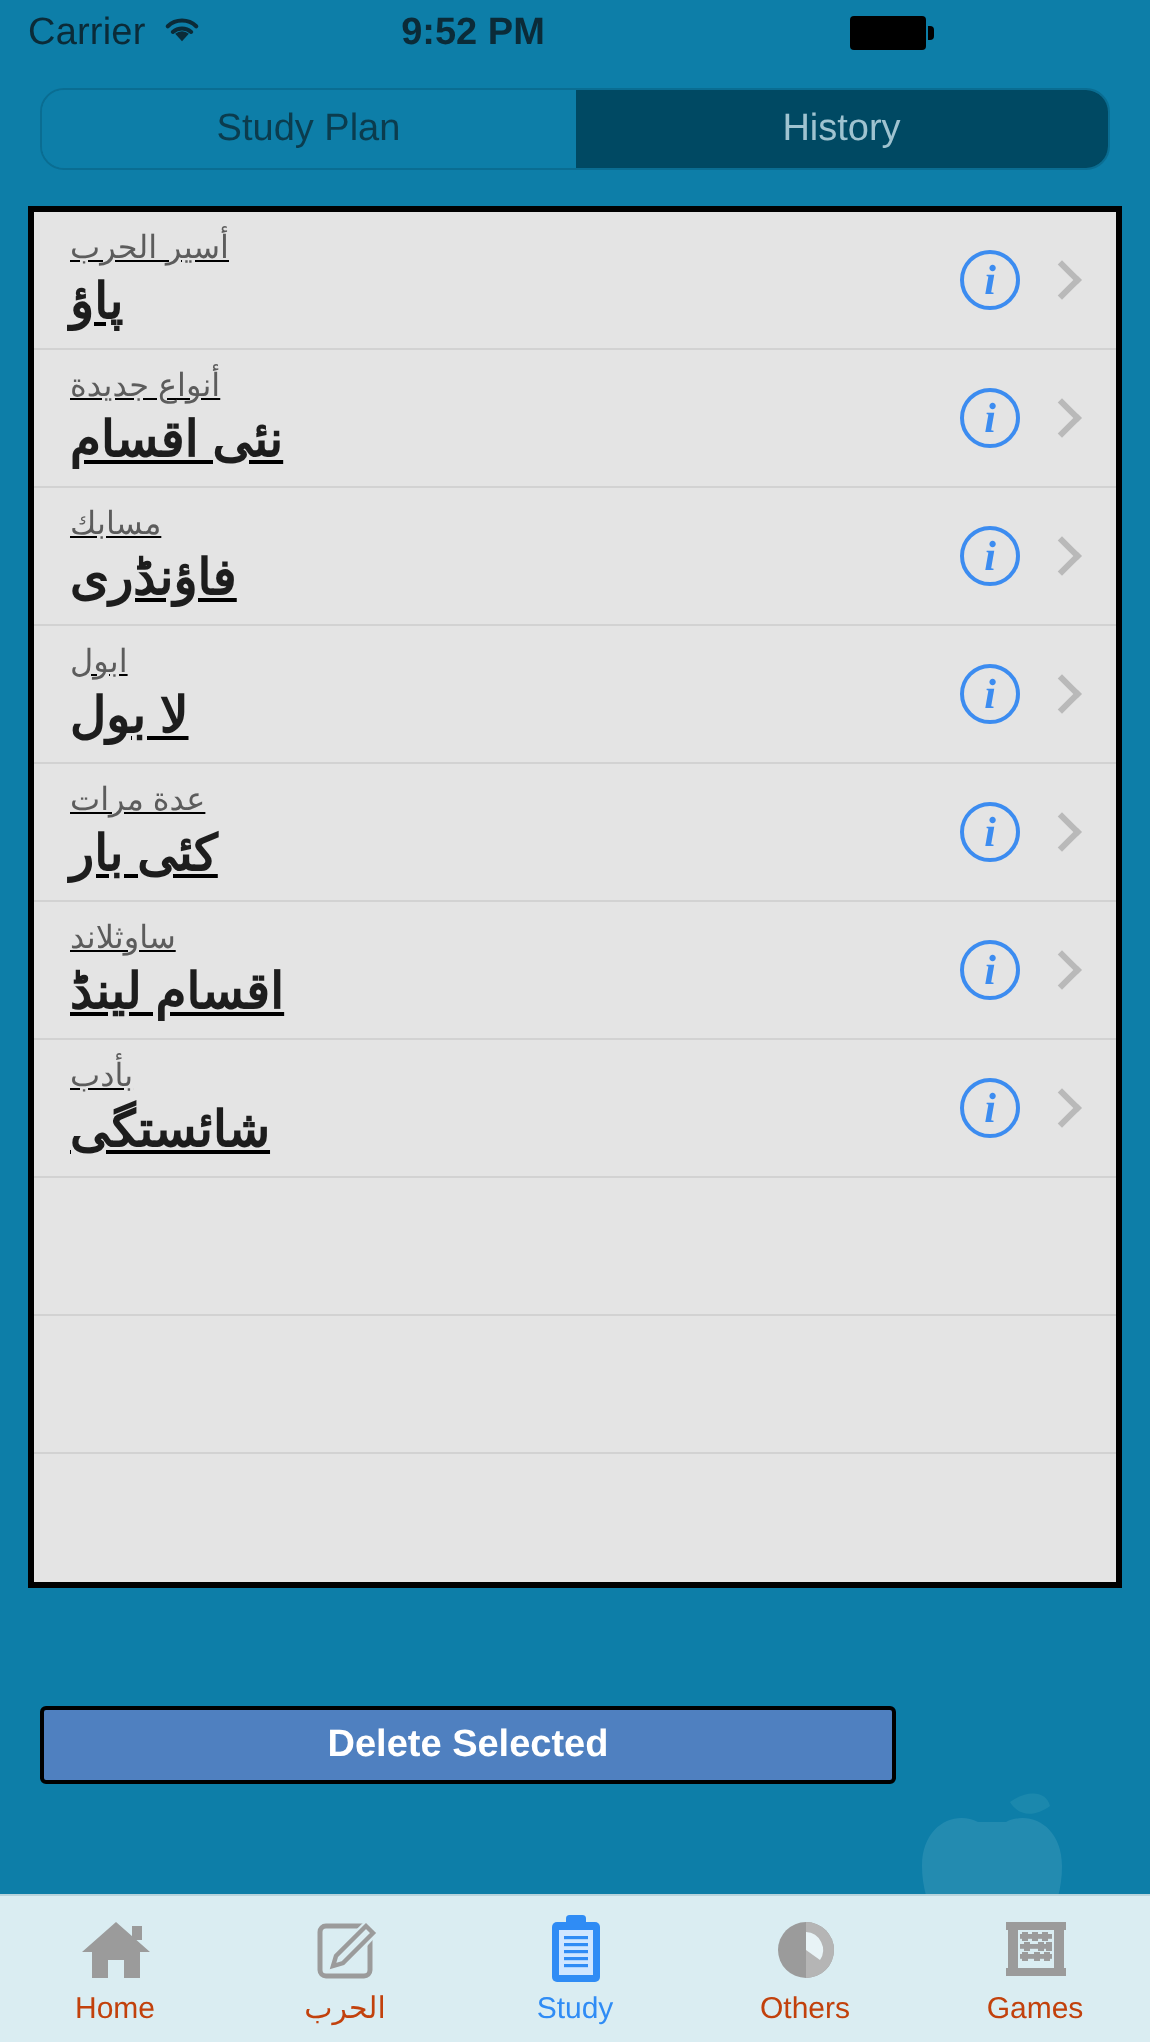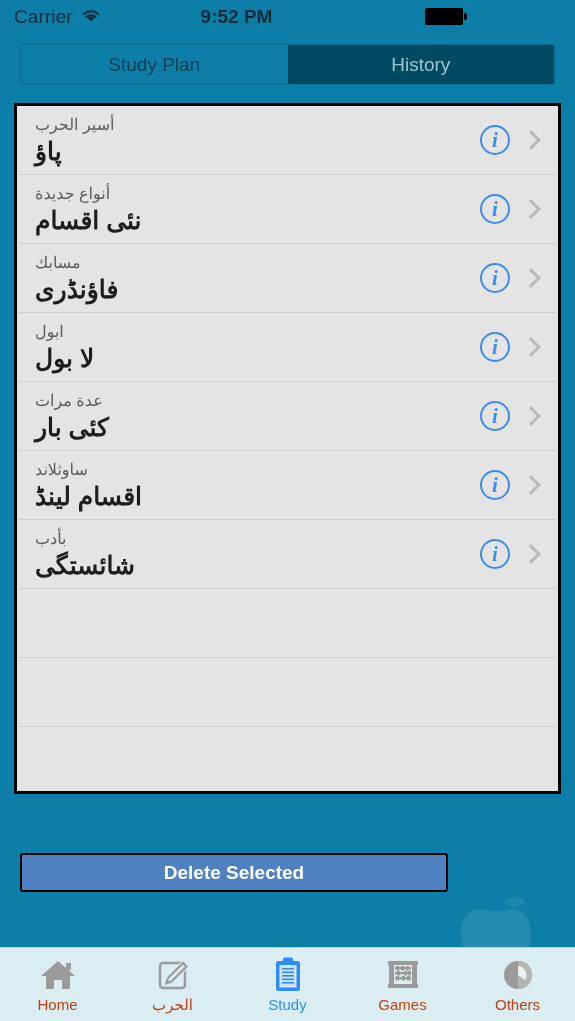--- a/index.html
+++ b/index.html
@@ -76,21 +76,21 @@
 
   
   .segmented {
     position: absolute;
     top: 44px;
     left: 20px;
     width: 535px;
     height: 41px;
     display: flex;
     border: 1px solid #0a6d92;
-    border-radius: 2px;
+    border-radius: 12px;
     overflow: hidden;
     box-sizing: border-box;
   }
   .seg {
     flex: 1;
     display: flex;
     align-items: center;
     justify-content: center;
     font-size: 19px;
     color: #0b3c4e;
@@ -124,20 +124,21 @@
     background: #e4e4e4;
     cursor: pointer;
   }
   .row-texts {
     padding-left: 18px;
     display: flex;
     flex-direction: column;
     justify-content: center;
     flex: 1;
     min-width: 0;
+    text-decoration: underline;
   }
   .row-sub {
     font-size: 16px;
     color: #5c5c5c;
     line-height: 20px;
     direction: rtl;
     text-align: left;
     unicode-bidi: plaintext;
     margin-bottom: 1px;
   }
@@ -400,20 +401,31 @@
           <g fill="#2f8cf5">
             <rect x="9" y="11" width="12" height="1.6"></rect>
             <rect x="9" y="14.5" width="12" height="1.6"></rect>
             <rect x="9" y="18" width="12" height="1.6"></rect>
             <rect x="9" y="21.5" width="12" height="1.6"></rect>
             <rect x="9" y="25" width="12" height="1.6"></rect>
           </g>
         </svg>
       </span>
       <span class="tab-label">Study</span>
+    </div>
+
+    <div class="tab">
+      <span class="tab-icon">
+        <svg width="34" height="34" viewBox="0 0 34 34">
+          <circle cx="17" cy="17" r="14" fill="#9b9b9b"></circle>
+          <path d="M17 3 a14 14 0 0 1 0 28 Z" fill="#b5b5b5"></path>
+          <path d="M17 8 L17 17 L24 22 A9 9 0 0 0 17 8 Z" fill="#e8f3f6"></path>
+        </svg>
+      </span>
+      <span class="tab-label">Others</span>
     </div>
 
     <div class="tab">
       <span class="tab-icon">
         <svg width="36" height="34" viewBox="0 0 36 34">
           <rect x="3" y="3" width="30" height="4" fill="#9b9b9b"></rect>
           <rect x="3" y="26" width="30" height="4" fill="#9b9b9b"></rect>
           <rect x="4" y="3" width="5" height="27" fill="#9b9b9b"></rect>
           <rect x="27" y="3" width="5" height="27" fill="#9b9b9b"></rect>
           <g fill="#9b9b9b">
@@ -428,26 +440,15 @@
             <rect x="23" y="13" width="3" height="4.5"></rect>
             <rect x="11" y="18" width="3" height="4.5"></rect>
             <rect x="17" y="18" width="3" height="4.5"></rect>
             <rect x="22" y="18" width="3" height="4.5"></rect>
           </g>
         </svg>
       </span>
       <span class="tab-label">Games</span>
     </div>
 
-    <div class="tab">
-      <span class="tab-icon">
-        <svg width="34" height="34" viewBox="0 0 34 34">
-          <circle cx="17" cy="17" r="14" fill="#9b9b9b"></circle>
-          <path d="M17 3 a14 14 0 0 1 0 28 Z" fill="#b5b5b5"></path>
-          <path d="M17 8 L17 17 L24 22 A9 9 0 0 0 17 8 Z" fill="#e8f3f6"></path>
-        </svg>
-      </span>
-      <span class="tab-label">Others</span>
-    </div>
-
   </div>
 
 </div>
 
 </body></html>

